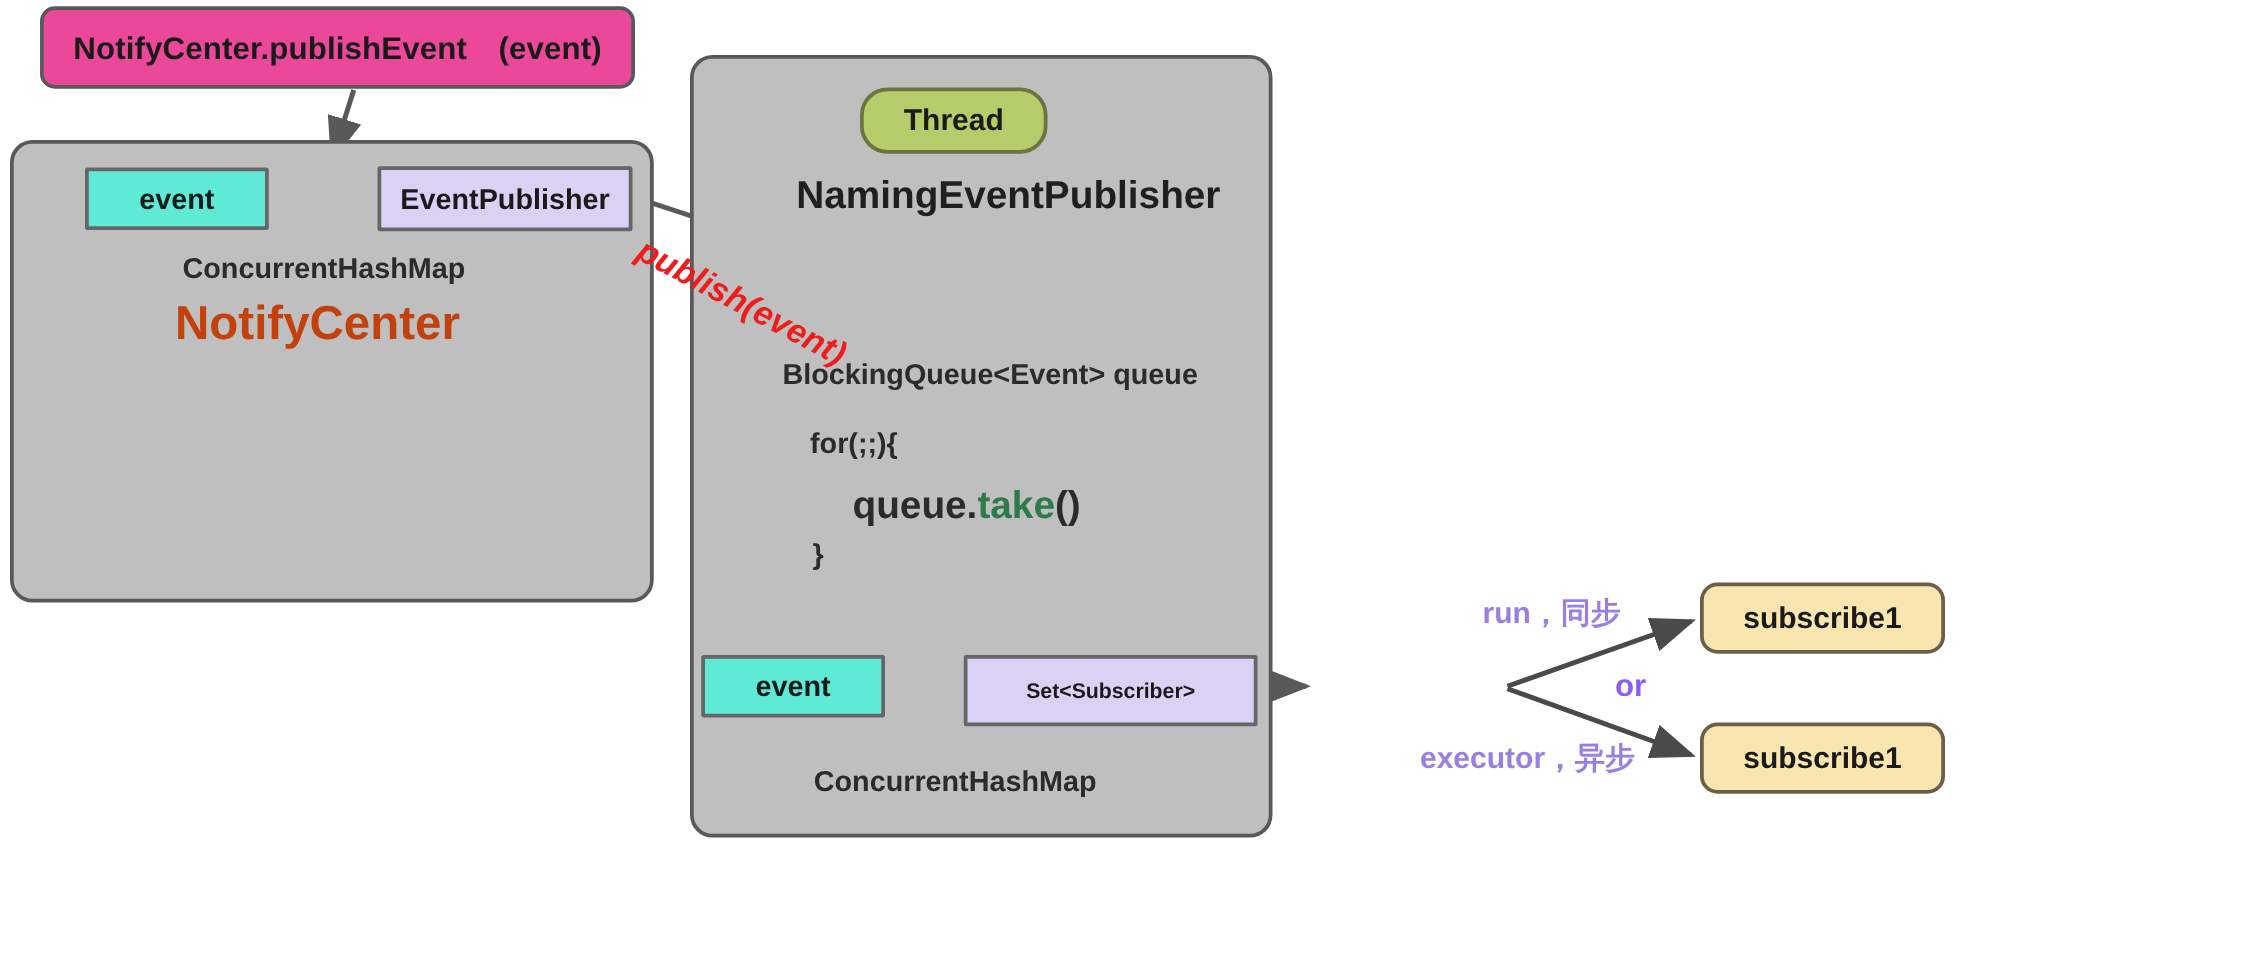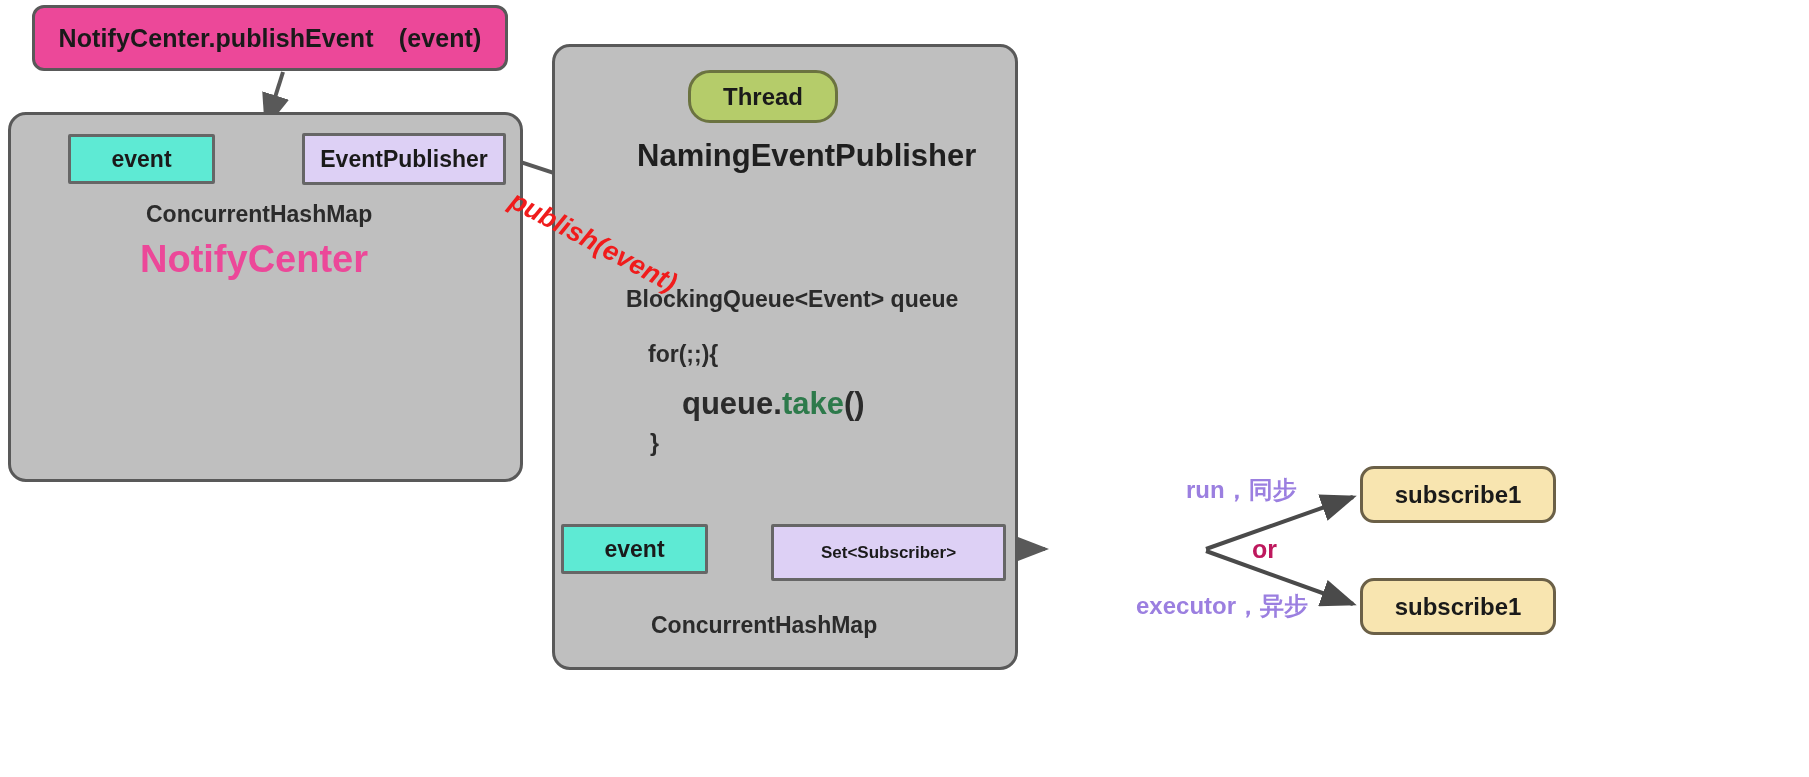--- a/index.html
+++ b/index.html
@@ -154,21 +154,21 @@
   }
   #label-chm-left {
     left: 146px;
     top: 201px;
     font-size: 23px;
   }
   #label-notifycenter {
     left: 140px;
     top: 238px;
     font-size: 38px;
-    color: #ec4899;
+    color: #c2410c;
   }
   #label-namingeventpublisher {
     left: 637px;
     top: 138px;
     font-size: 31px;
     color: #1f1f1f;
   }
   #label-blockingqueue {
     left: 626px;
     top: 286px;
@@ -188,24 +188,24 @@
     left: 650px;
     top: 430px;
     font-size: 23px;
   }
   #label-chm-mid {
     left: 651px;
     top: 612px;
     font-size: 23px;
   }
   #label-or {
-    left: 1252px;
+    left: 1292px;
     top: 535px;
     font-size: 25px;
-    color: #be185d;
+    color: #8b5cf6;
     text-align: center;
   }
   .kw-take {
     color: #2d7a4b;
   }
   
   #label-publish-event {
     left: 519px;
     top: 185px;
     font-size: 27px;

